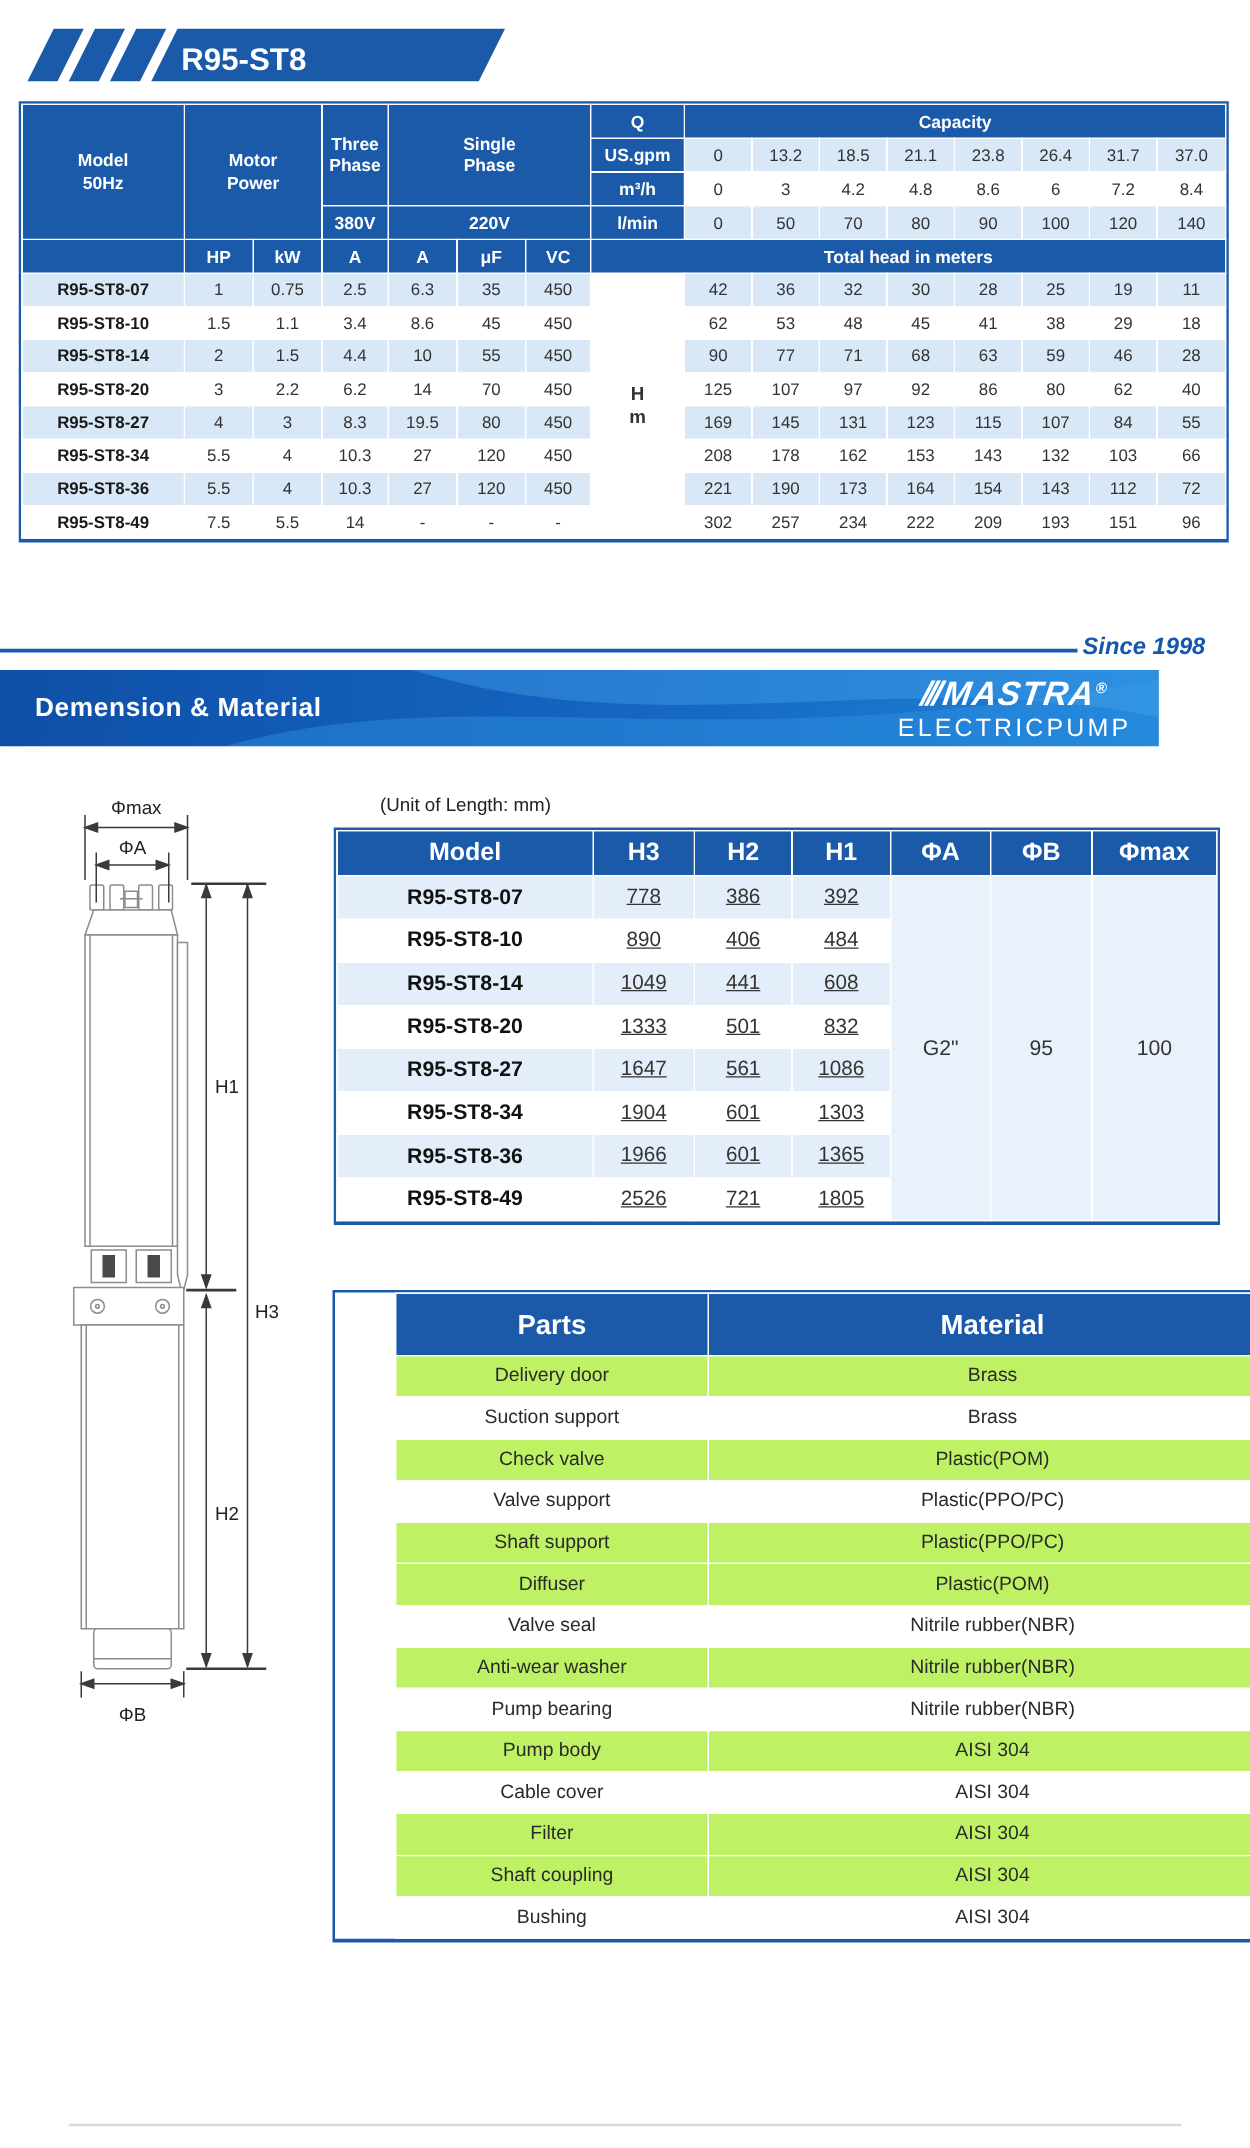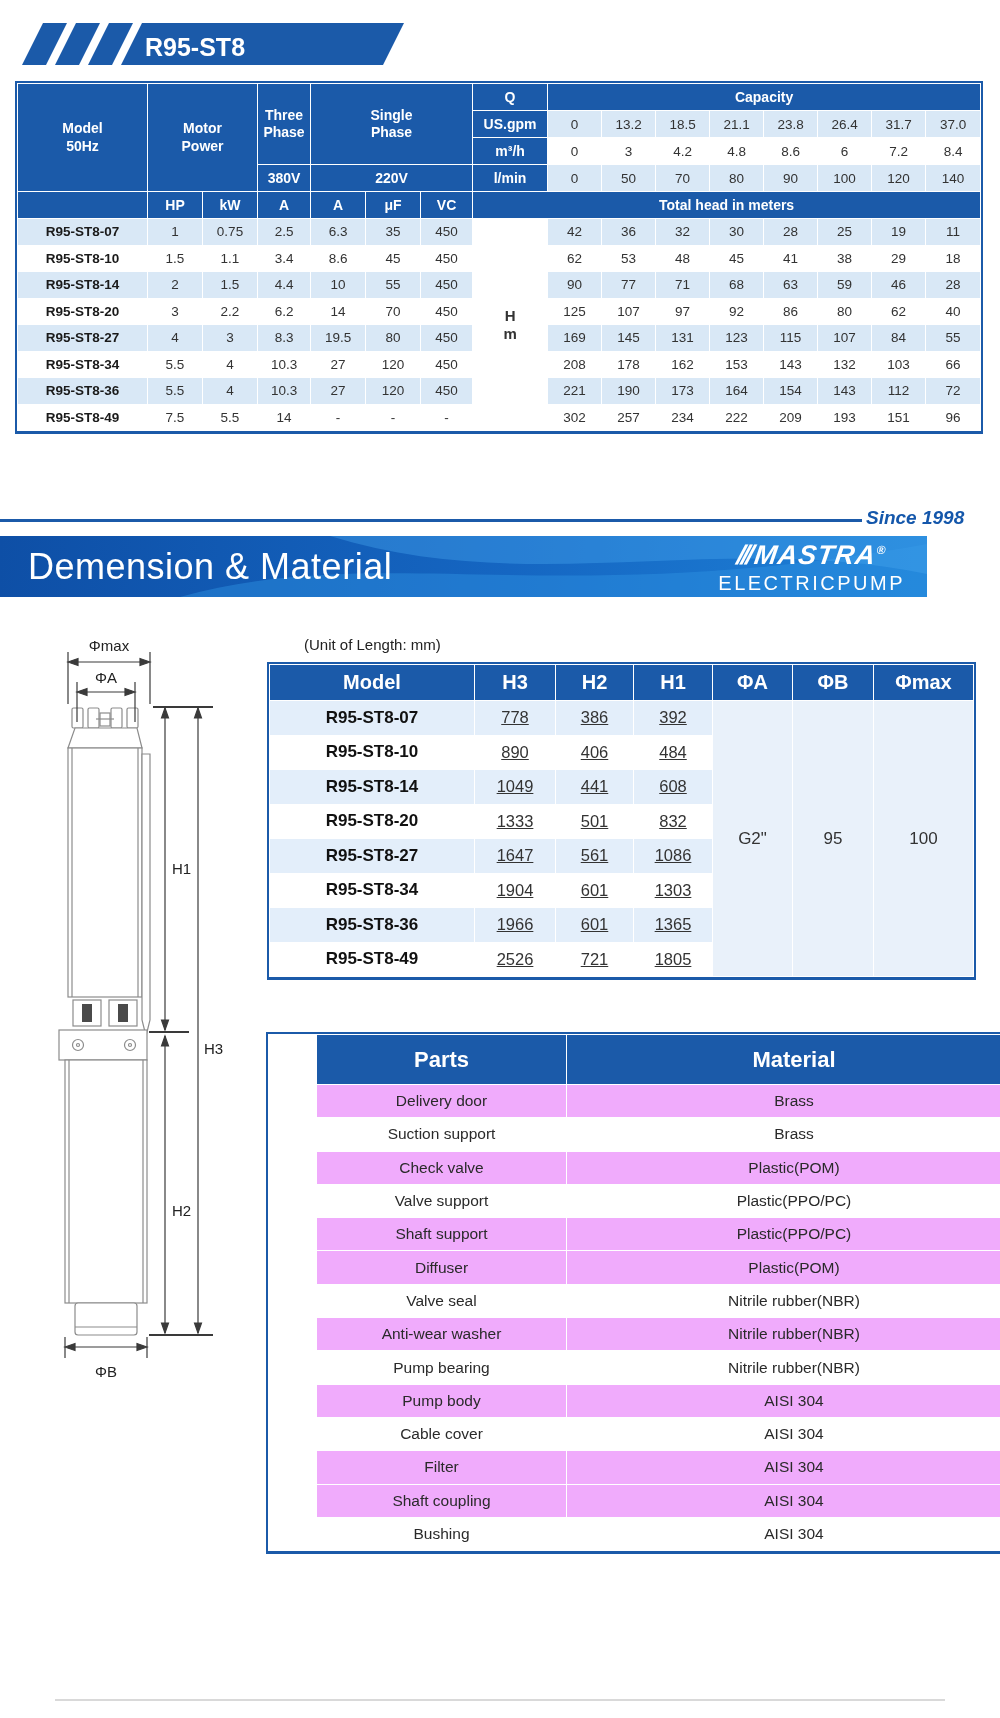--- a/index.html
+++ b/index.html
@@ -36,33 +36,33 @@
   .dim td.v{font-size:16.5px;color:#333;background:#fff;text-decoration:underline;}
   .dim tr.alt td.model,.dim tr.alt td.v{background:#e3eefa;}
   .dim td.merged{background:#e9f1fa;font-size:17px;color:#333;}
 
   
   .parts{width:705px;}
   .parts tr.h{height:50px;}
   .parts tr.b{height:33.3px;}
   .parts th{font-size:22px;}
   .parts td{font-size:15.5px;color:#2a2a2a;background:#fff;}
-  .parts tr.alt td{background:#f0abfc;}
+  .parts tr.alt td{background:#bef264;}
 
   
   .since-line{position:absolute;left:0;top:519px;width:862px;height:3px;background:#1b5aa9;}
   .since-text{position:absolute;left:866px;top:507px;width:130px;font-size:19px;font-weight:bold;
               font-style:italic;color:#1457ab;}
 
   
   .banner{position:absolute;left:0;top:536px;width:927px;height:61px;overflow:hidden;
           background:linear-gradient(93deg,#0e4fa6 0%,#1566c2 55%,#1e82d8 100%);}
   .banner-waves{position:absolute;left:0;top:0;}
   .banner-title{position:absolute;left:28px;top:0;height:61px;line-height:61px;
-                font-size:36px;font-weight:normal;color:#fff;letter-spacing:.5px;}
+                font-size:21px;font-weight:bold;color:#fff;letter-spacing:.5px;}
   .logo{position:absolute;right:22px;top:5px;text-align:center;color:#fff;}
   .logo-top{font-size:27px;font-weight:900;font-style:italic;letter-spacing:1px;
             transform:skewX(-8deg);line-height:1.1;}
   .logo-slashes{letter-spacing:-3px;margin-right:4px;}
   .logo-reg{font-size:12px;font-weight:bold;font-style:normal;vertical-align:10px;}
   .logo-sub{font-size:20px;font-weight:normal;letter-spacing:2.5px;line-height:1.2;text-align:right;}
 
   .unit-note{position:absolute;left:267px;top:636px;font-size:15px;color:#222;margin-left:37px;}
 
   .pump-svg{position:absolute;left:45px;top:630px;}

